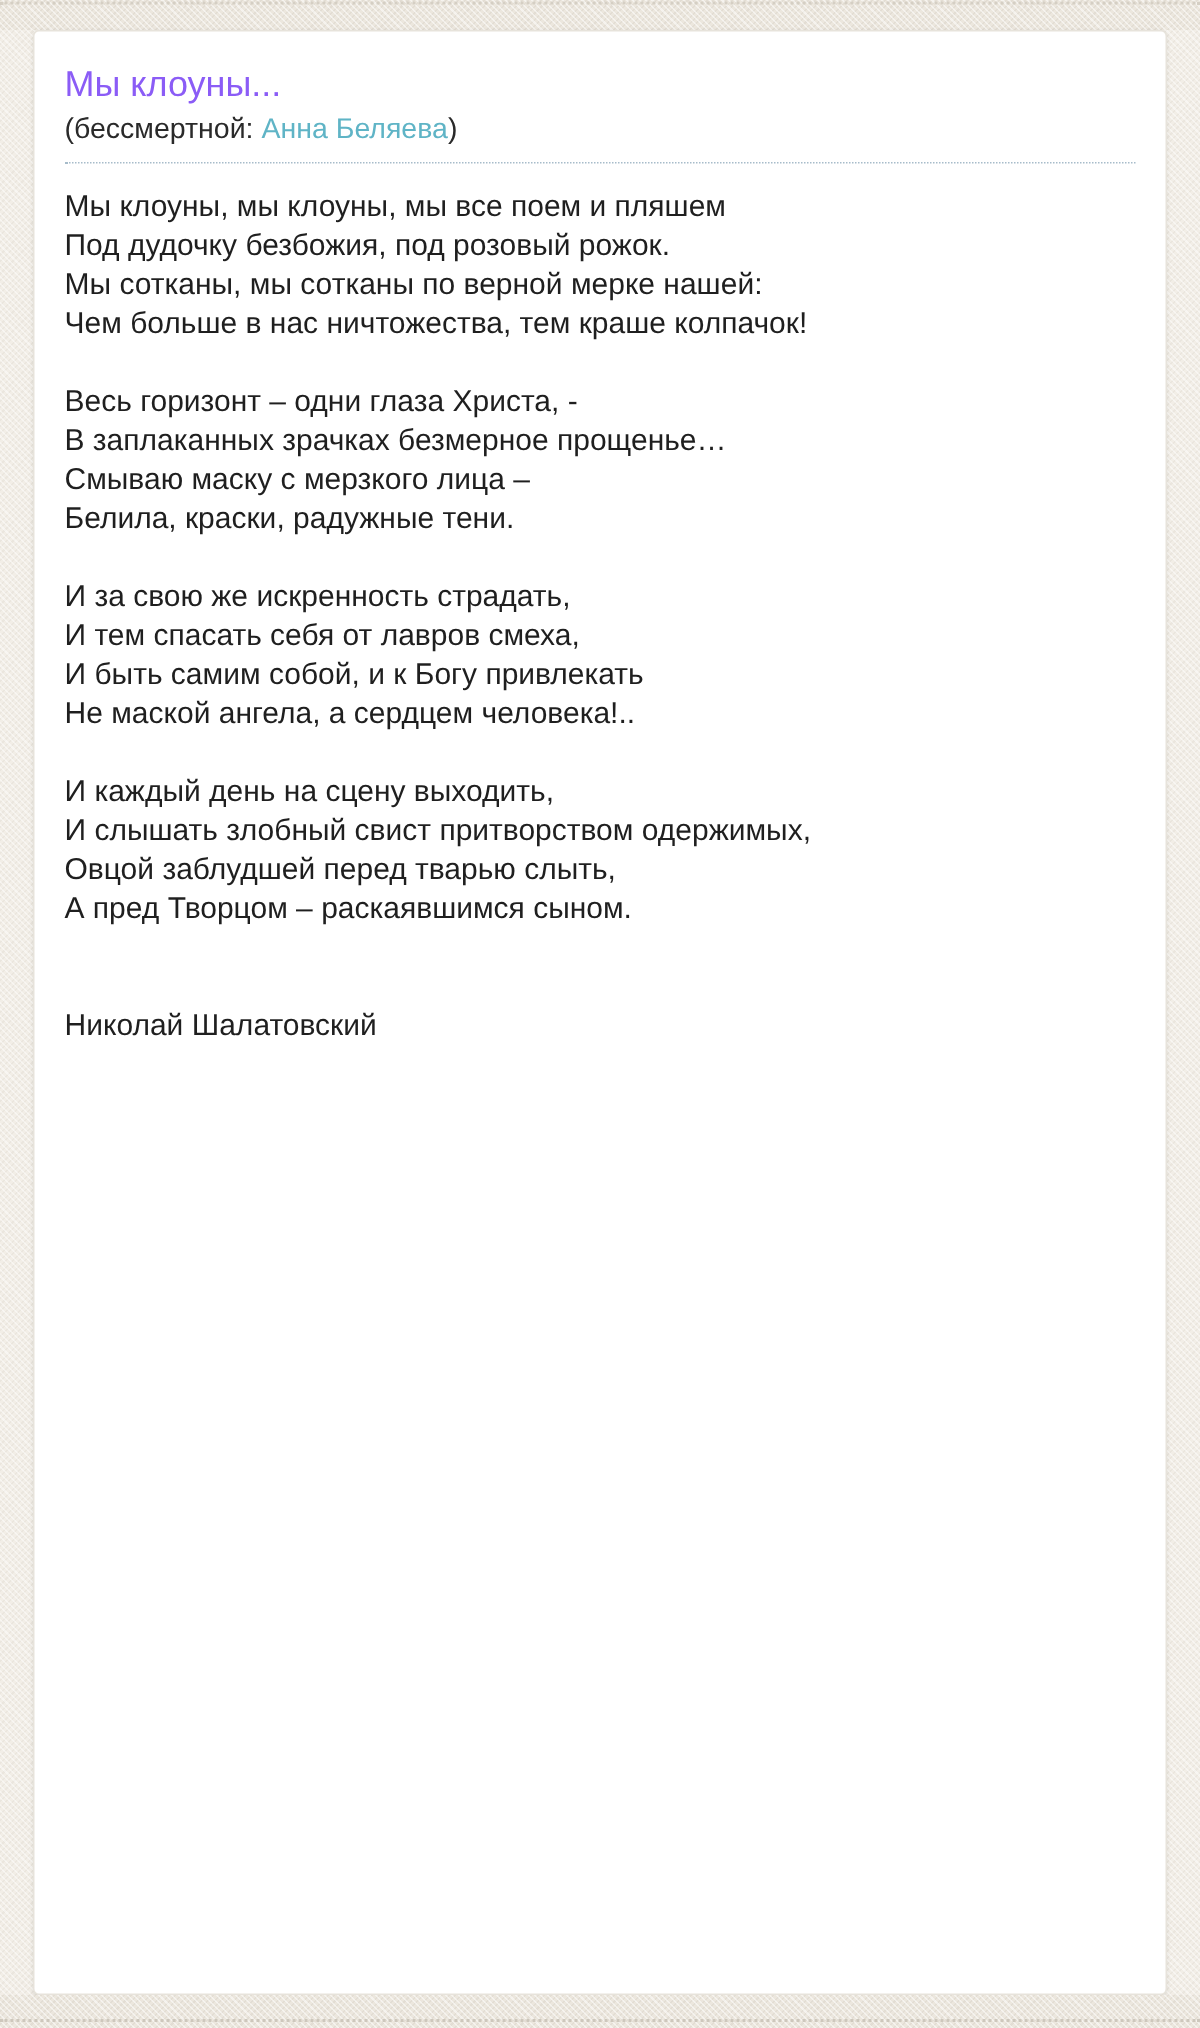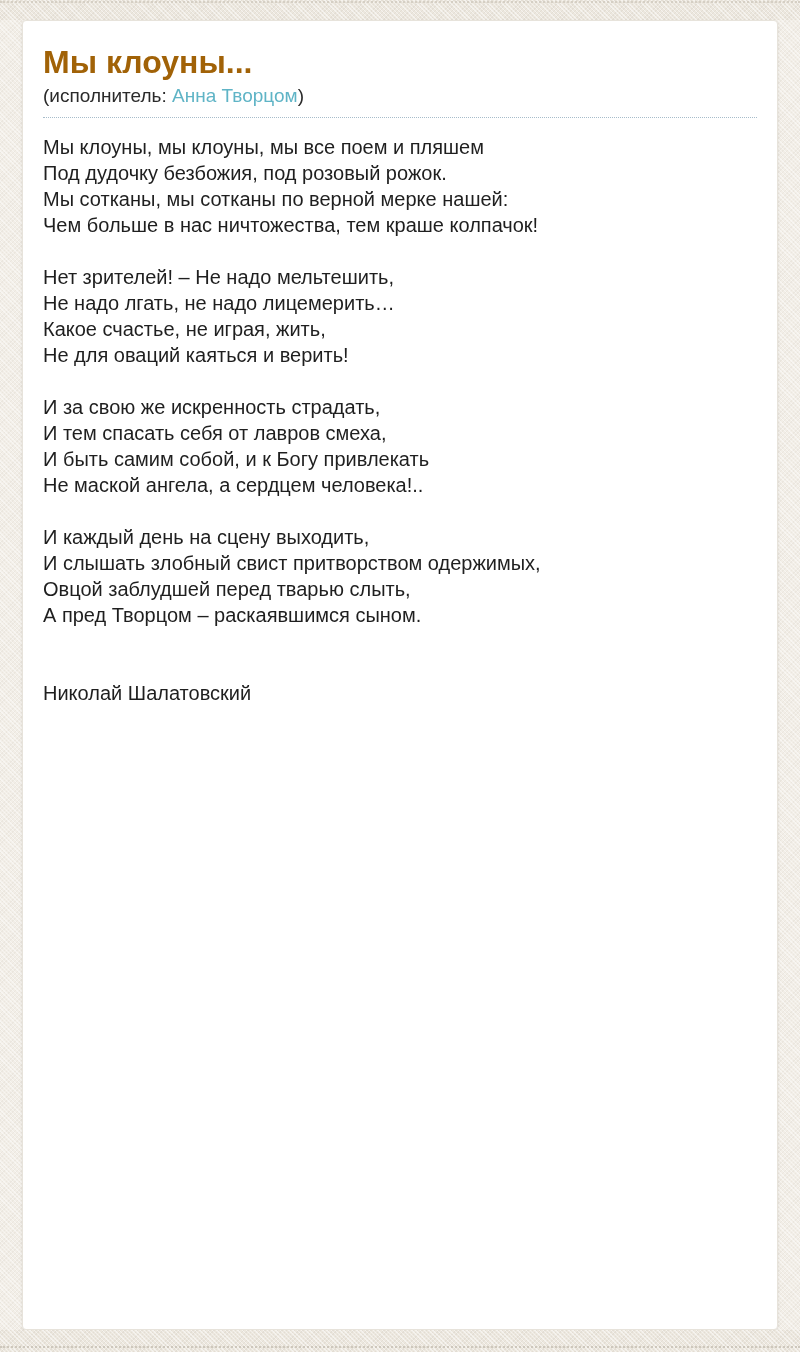--- a/index.html
+++ b/index.html
@@ -36,23 +36,23 @@
     left: 22px; top: 20px;
     width: 756px; height: 1310px;
     background: #ffffff;
     border: 1px solid #e7e3db;
     border-radius: 4px;
     box-shadow: 0 1px 3px rgba(0,0,0,0.10);
     padding: 22px 20px 0 20px;
   }
 
   h1.song-title {
-    font-size: 32px;
-    font-weight: bold;
-    color: #a16207;
+    font-size: 24px;
+    font-weight: normal;
+    color: #8b5cf6;
     letter-spacing: 0;
     line-height: 1.2;
     margin-bottom: 3px;
   }
 
   .artist-line {
     font-size: 19px;
     color: #2a2a2a;
     line-height: 24px;
     padding-bottom: 9px;
@@ -112,25 +112,25 @@
 <body>
 
 <div class="strip strip-top">
   <div class="dotted-line top"></div>
 </div>
 
 <div class="card">
 
   <h1 class="song-title">Мы клоуны...</h1>
 
-  <div class="artist-line"><span>(исполнитель: </span><a>Анна Творцом</a><span>)</span></div>
+  <div class="artist-line"><span>(бессмертной: </span><a>Анна Беляева</a><span>)</span></div>
 
   <div class="lyrics" id="lyrics">
       <p class="verse">Мы клоуны, мы клоуны, мы все поем и пляшем<br>Под дудочку безбожия, под розовый рожок.<br>Мы сотканы, мы сотканы по верной мерке нашей:<br>Чем больше в нас ничтожества, тем краше колпачок!</p>
-      <p class="verse">Нет зрителей! – Не надо мельтешить,<br>Не надо лгать, не надо лицемерить…<br>Какое счастье, не играя, жить,<br>Не для оваций каяться и верить!</p>
+      <p class="verse">Весь горизонт – одни глаза Христа, -<br>В заплаканных зрачках безмерное прощенье…<br>Смываю маску с мерзкого лица –<br>Белила, краски, радужные тени.</p>
       <p class="verse">И за свою же искренность страдать,<br>И тем спасать себя от лавров смеха,<br>И быть самим собой, и к Богу привлекать<br>Не маской ангела, а сердцем человека!..</p>
       <p class="verse">И каждый день на сцену выходить,<br>И слышать злобный свист притворством одержимых,<br>Овцой заблудшей перед тварью слыть,<br>А пред Творцом – раскаявшимся сыном.</p>
     </div>
 
   <div class="signature">Николай Шалатовский</div>
 
 
 </div>
 
 <div class="strip strip-bottom">

